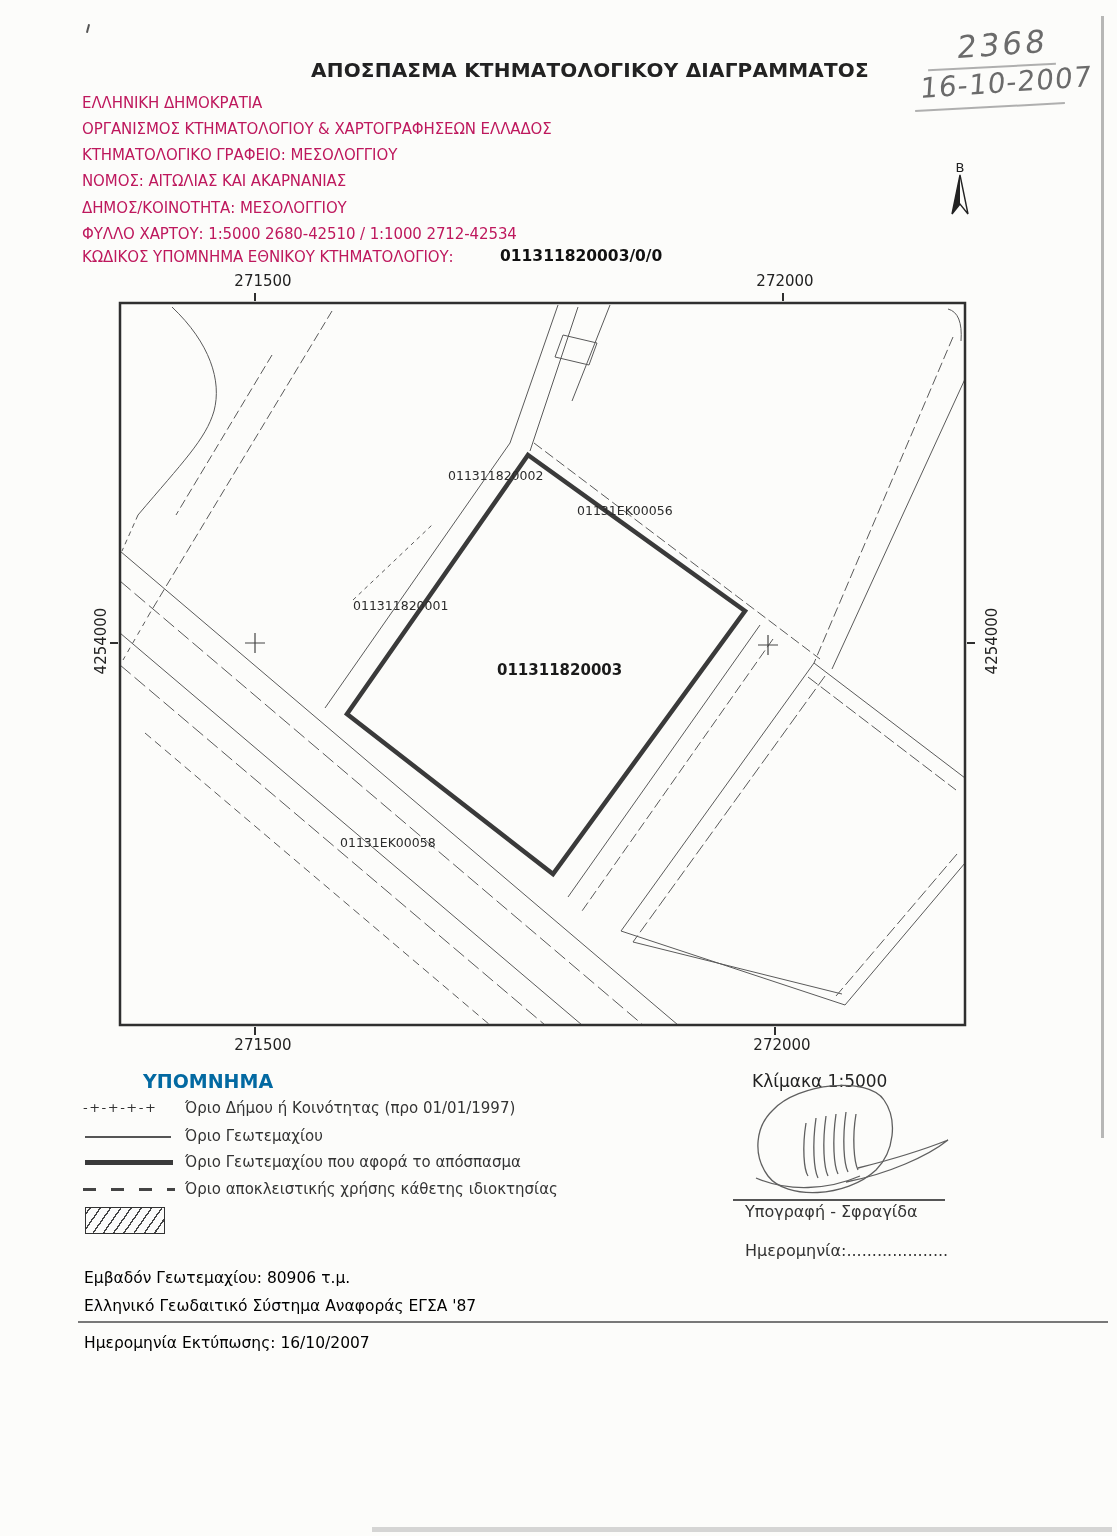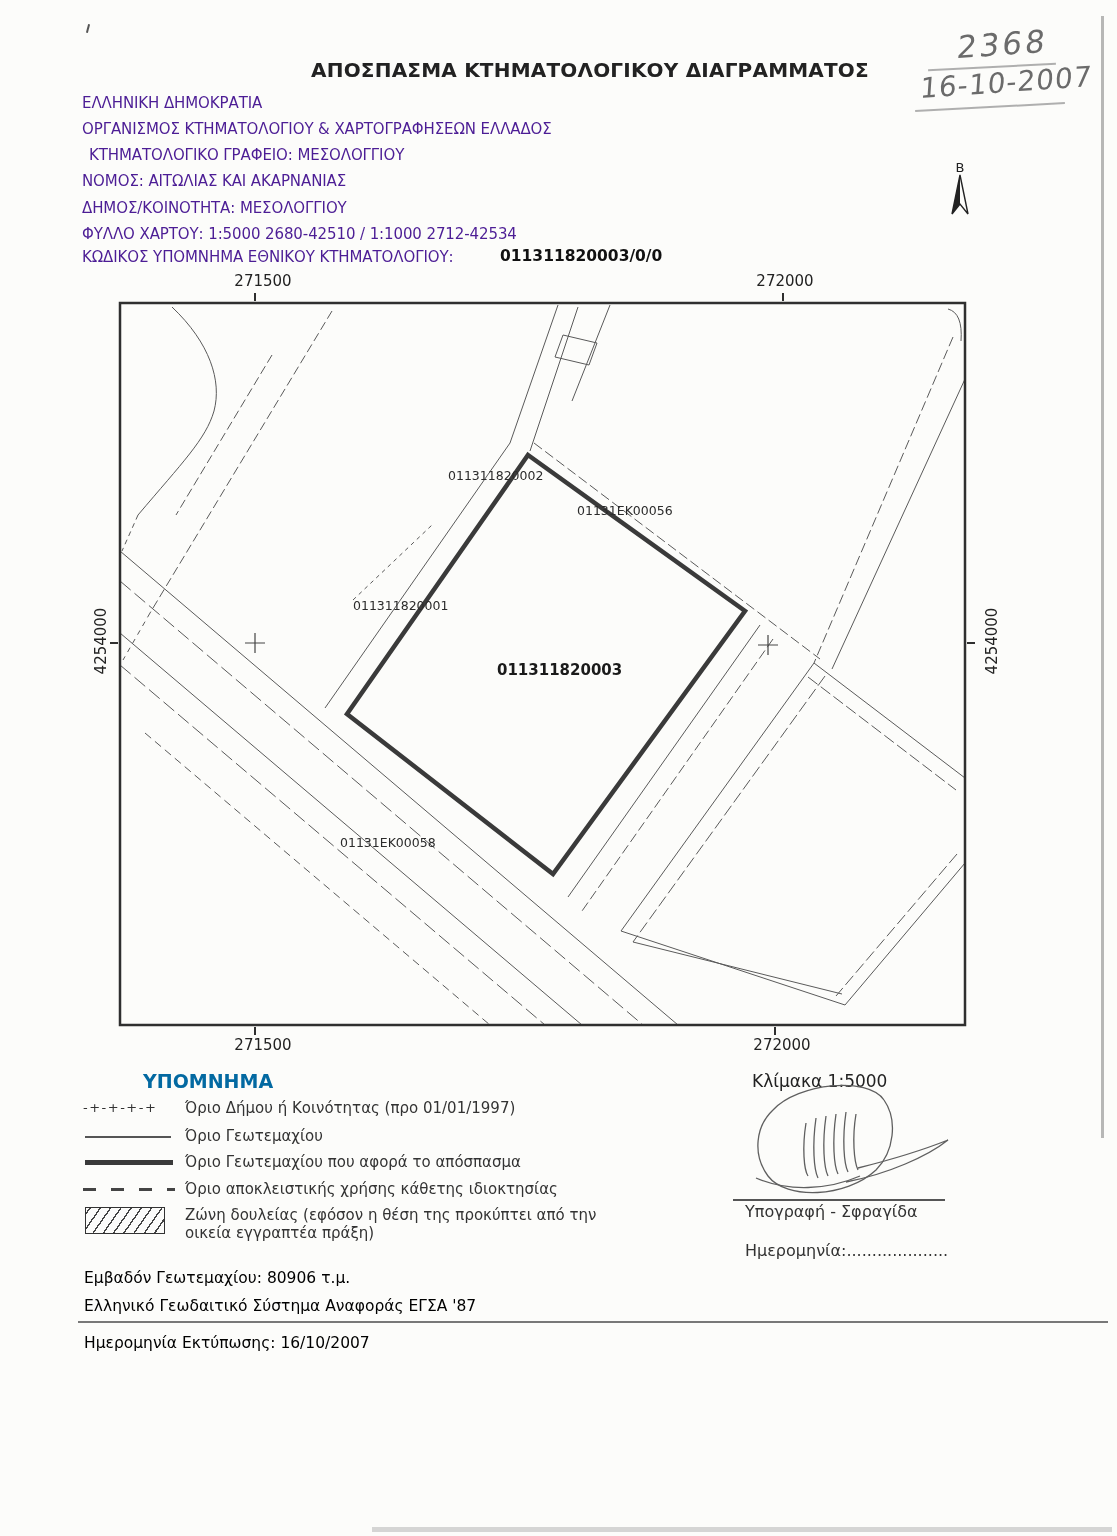--- a/index.html
+++ b/index.html
@@ -1,20 +1,20 @@
 <!DOCTYPE html>
 <html><head>
 <meta charset="utf-8">
 <style>
   html,body{margin:0;padding:0;background:#e8e8e6;}
   .page{position:relative;width:1117px;height:1536px;background:#fcfcfa;overflow:hidden;
         font-family:"DejaVu Sans","Liberation Sans",sans-serif;color:#2b2b2b;}
   .abs{position:absolute;}
   .doc-title{font-weight:bold;font-size:20px;text-align:center;letter-spacing:.2px;color:#222;}
-  .hline{font-size:15px;letter-spacing:-.1px;color:#4c1d95;white-space:nowrap;}
+  .hline{font-size:15px;letter-spacing:-.1px;color:#be185d;white-space:nowrap;}
   .code-value{font-weight:bold;font-size:15.5px;color:#111;}
   .gridlabel{font-size:15px;color:#222;text-align:center;width:84px;}
   .gridlabel.vert{transform:rotate(-90deg);transform-origin:center center;}
   .hand{color:#6b6b6b;white-space:nowrap;}
   .hand.num{font-size:31px;transform:rotate(-4deg) skewX(-10deg);letter-spacing:3px;}
   .hand.date{font-size:28px;transform:rotate(-4deg) skewX(-8deg);letter-spacing:1px;}
   .hand-line{background:#8f8f8f;height:1.5px;opacity:.7;}
   .legend-head{font-weight:bold;font-size:19px;color:#0369a1;}
   .legend-label{font-size:15px;color:#333;}
   .sym-plus{font-size:13px;letter-spacing:1.5px;color:#333;white-space:nowrap;}
@@ -36,21 +36,21 @@
 
 <div class="page">
 
   <div class="abs streak-v" style="left:1101px;top:16px;height:1122px;"></div>
   <div class="abs streak-h" style="left:372px;top:1527px;width:740px;"></div>
   <div class="abs" style="left:87px;top:24px;width:2px;height:9px;background:#555;transform:rotate(14deg);"></div>
 
   <div class="abs doc-title" style="left:120px;top:58px;width:940px;">ΑΠΟΣΠΑΣΜΑ ΚΤΗΜΑΤΟΛΟΓΙΚΟΥ ΔΙΑΓΡΑΜΜΑΤΟΣ</div>
   <div class="abs hline" style="left:82px;top:94px;">ΕΛΛΗΝΙΚΗ ΔΗΜΟΚΡΑΤΙΑ</div>
   <div class="abs hline" style="left:82px;top:120px;">ΟΡΓΑΝΙΣΜΟΣ ΚΤΗΜΑΤΟΛΟΓΙΟΥ &amp; ΧΑΡΤΟΓΡΑΦΗΣΕΩΝ ΕΛΛΑΔΟΣ</div>
-  <div class="abs hline" style="left:82px;top:146px;margin-left:7px;">ΚΤΗΜΑΤΟΛΟΓΙΚΟ ΓΡΑΦΕΙΟ: ΜΕΣΟΛΟΓΓΙΟΥ</div>
+  <div class="abs hline" style="left:82px;top:146px;">ΚΤΗΜΑΤΟΛΟΓΙΚΟ ΓΡΑΦΕΙΟ: ΜΕΣΟΛΟΓΓΙΟΥ</div>
   <div class="abs hline" style="left:82px;top:172px;">ΝΟΜΟΣ: ΑΙΤΩΛΙΑΣ ΚΑΙ ΑΚΑΡΝΑΝΙΑΣ</div>
   <div class="abs hline" style="left:82px;top:199px;">ΔΗΜΟΣ/ΚΟΙΝΟΤΗΤΑ: ΜΕΣΟΛΟΓΓΙΟΥ</div>
   <div class="abs hline" style="left:82px;top:225px;">ΦΥΛΛΟ ΧΑΡΤΟΥ: 1:5000 2680-42510 / 1:1000 2712-42534</div>
   <div class="abs hline" style="left:82px;top:248px;">ΚΩΔΙΚΟΣ ΥΠΟΜΝΗΜΑ ΕΘΝΙΚΟΥ ΚΤΗΜΑΤΟΛΟΓΙΟΥ:</div>
   <div class="abs code-value" style="left:500px;top:247px;">011311820003/0/0</div>
 
   <div class="abs hand num" style="left:957px;top:26px;">2368</div>
   <div class="abs hand-line" style="left:928px;top:66px;width:128px;transform:rotate(-3deg);"></div>
   <div class="abs hand date" style="left:920px;top:66px;">16-10-2007</div>
   <div class="abs hand-line" style="left:915px;top:106px;width:150px;transform:rotate(-3deg);"></div>
@@ -129,21 +129,20 @@
   <div class="abs sym-thin" style="left:85px;top:1136px;"></div>
   <div class="abs legend-label" style="left:185px;top:1127px;">Όριο Γεωτεμαχίου</div>
 
   <div class="abs sym-thick" style="left:85px;top:1160px;"></div>
   <div class="abs legend-label" style="left:185px;top:1153px;">Όριο Γεωτεμαχίου που αφορά το απόσπασμα</div>
 
   <div class="abs sym-dash" style="left:83px;top:1188px;"></div>
   <div class="abs legend-label" style="left:185px;top:1180px;">Όριο αποκλειστικής χρήσης κάθετης ιδιοκτησίας</div>
 
   <div class="abs sym-hatch" style="left:85px;top:1207px;"></div>
-  <div class="abs legend-label" style="left:185px;top:1206px;width:435px;">Ζώνη δουλείας (εφόσον η θέση της προκύπτει από την οικεία εγγραπτέα πράξη)</div>
 
   <div class="abs scale" style="left:752px;top:1071px;">Κλίμακα 1:5000</div>
   <svg class="abs" style="left:728px;top:1080px;" width="240" height="128" viewBox="0 0 240 128">
     <g stroke="#5f5f5f" stroke-width="1.3" fill="none">
       <path d="M 45,30 C 70,3 140,-4 156,20 C 170,40 166,72 148,90 C 118,118 58,120 40,96 C 24,74 28,46 45,30"></path>
       <path d="M 78,43 C 74,68 76,90 80,96 M 88,38 C 84,66 86,90 90,98 M 98,36 C 94,64 96,88 100,96 M 108,34 C 104,62 106,86 110,94 M 118,32 C 114,60 116,84 120,92 M 128,34 C 124,58 126,82 130,90"></path>
       <path d="M 130,88 C 170,78 205,66 220,60 C 200,76 160,94 118,102"></path>
       <path d="M 28,98 C 60,112 100,110 132,96"></path>
     </g>
   </svg>

